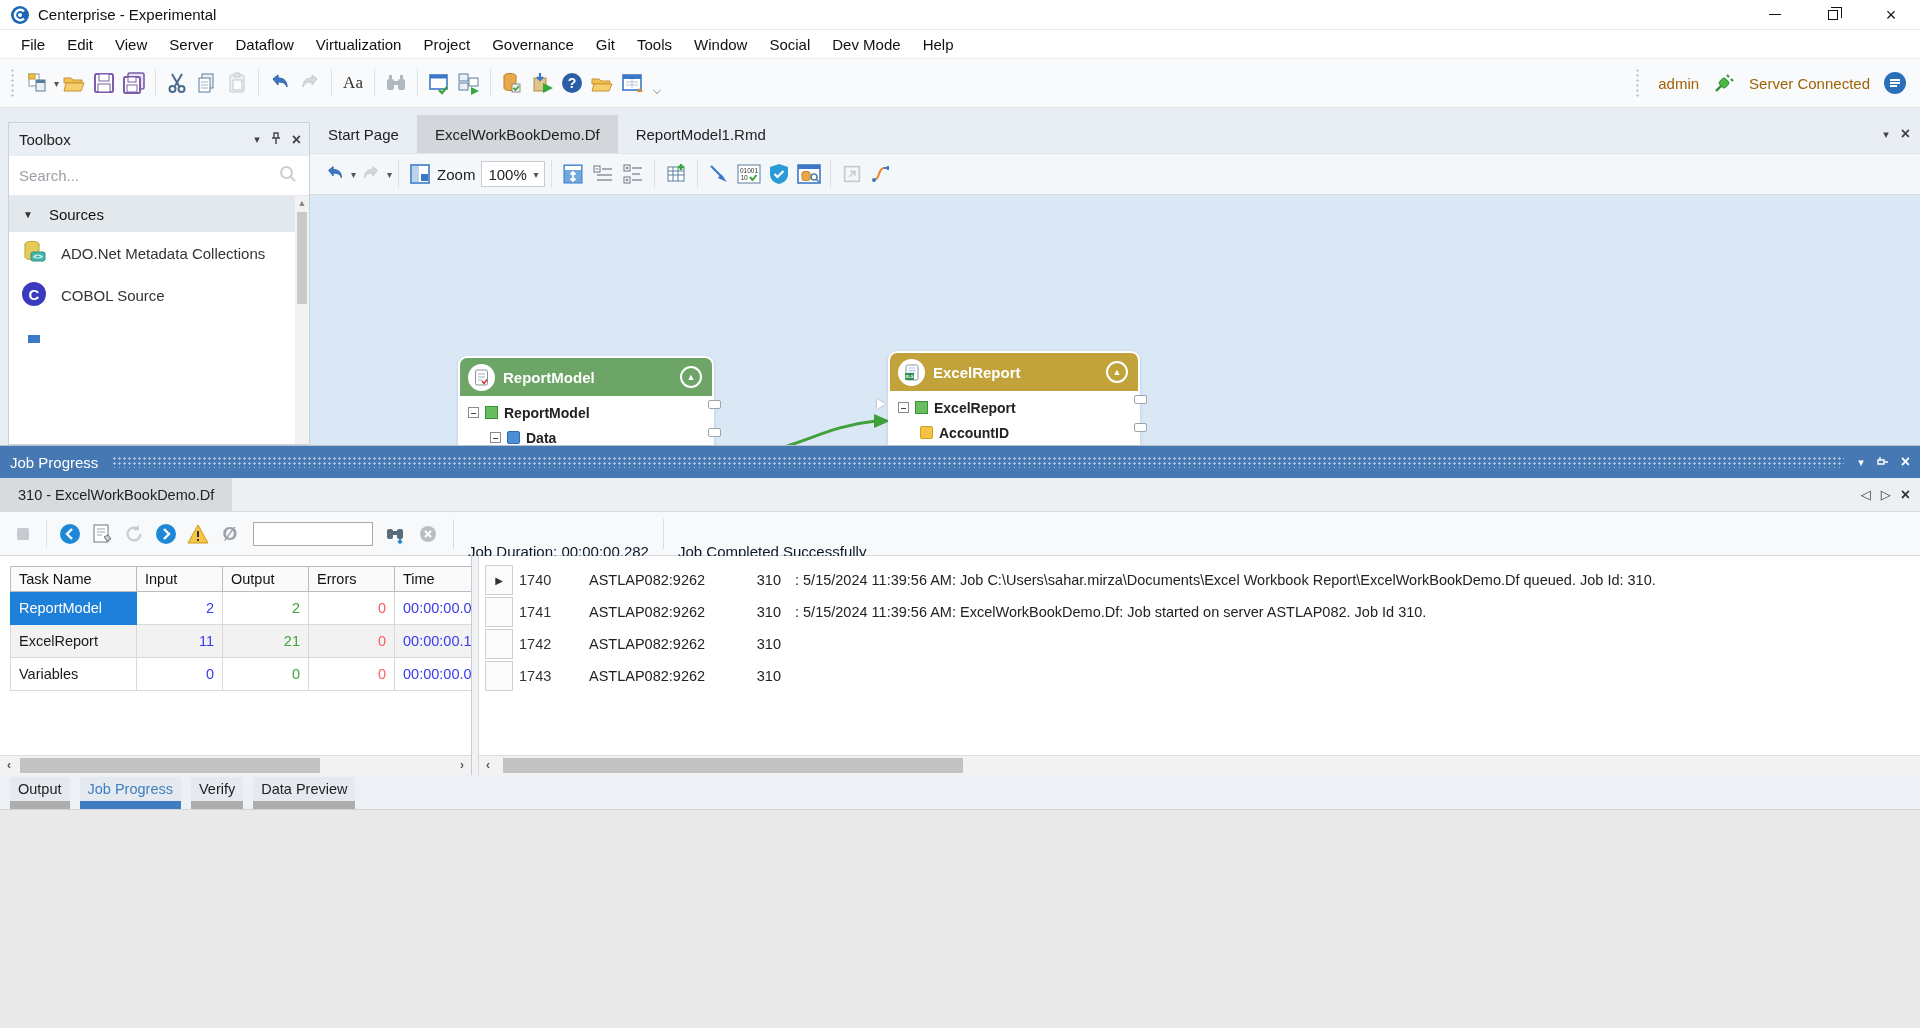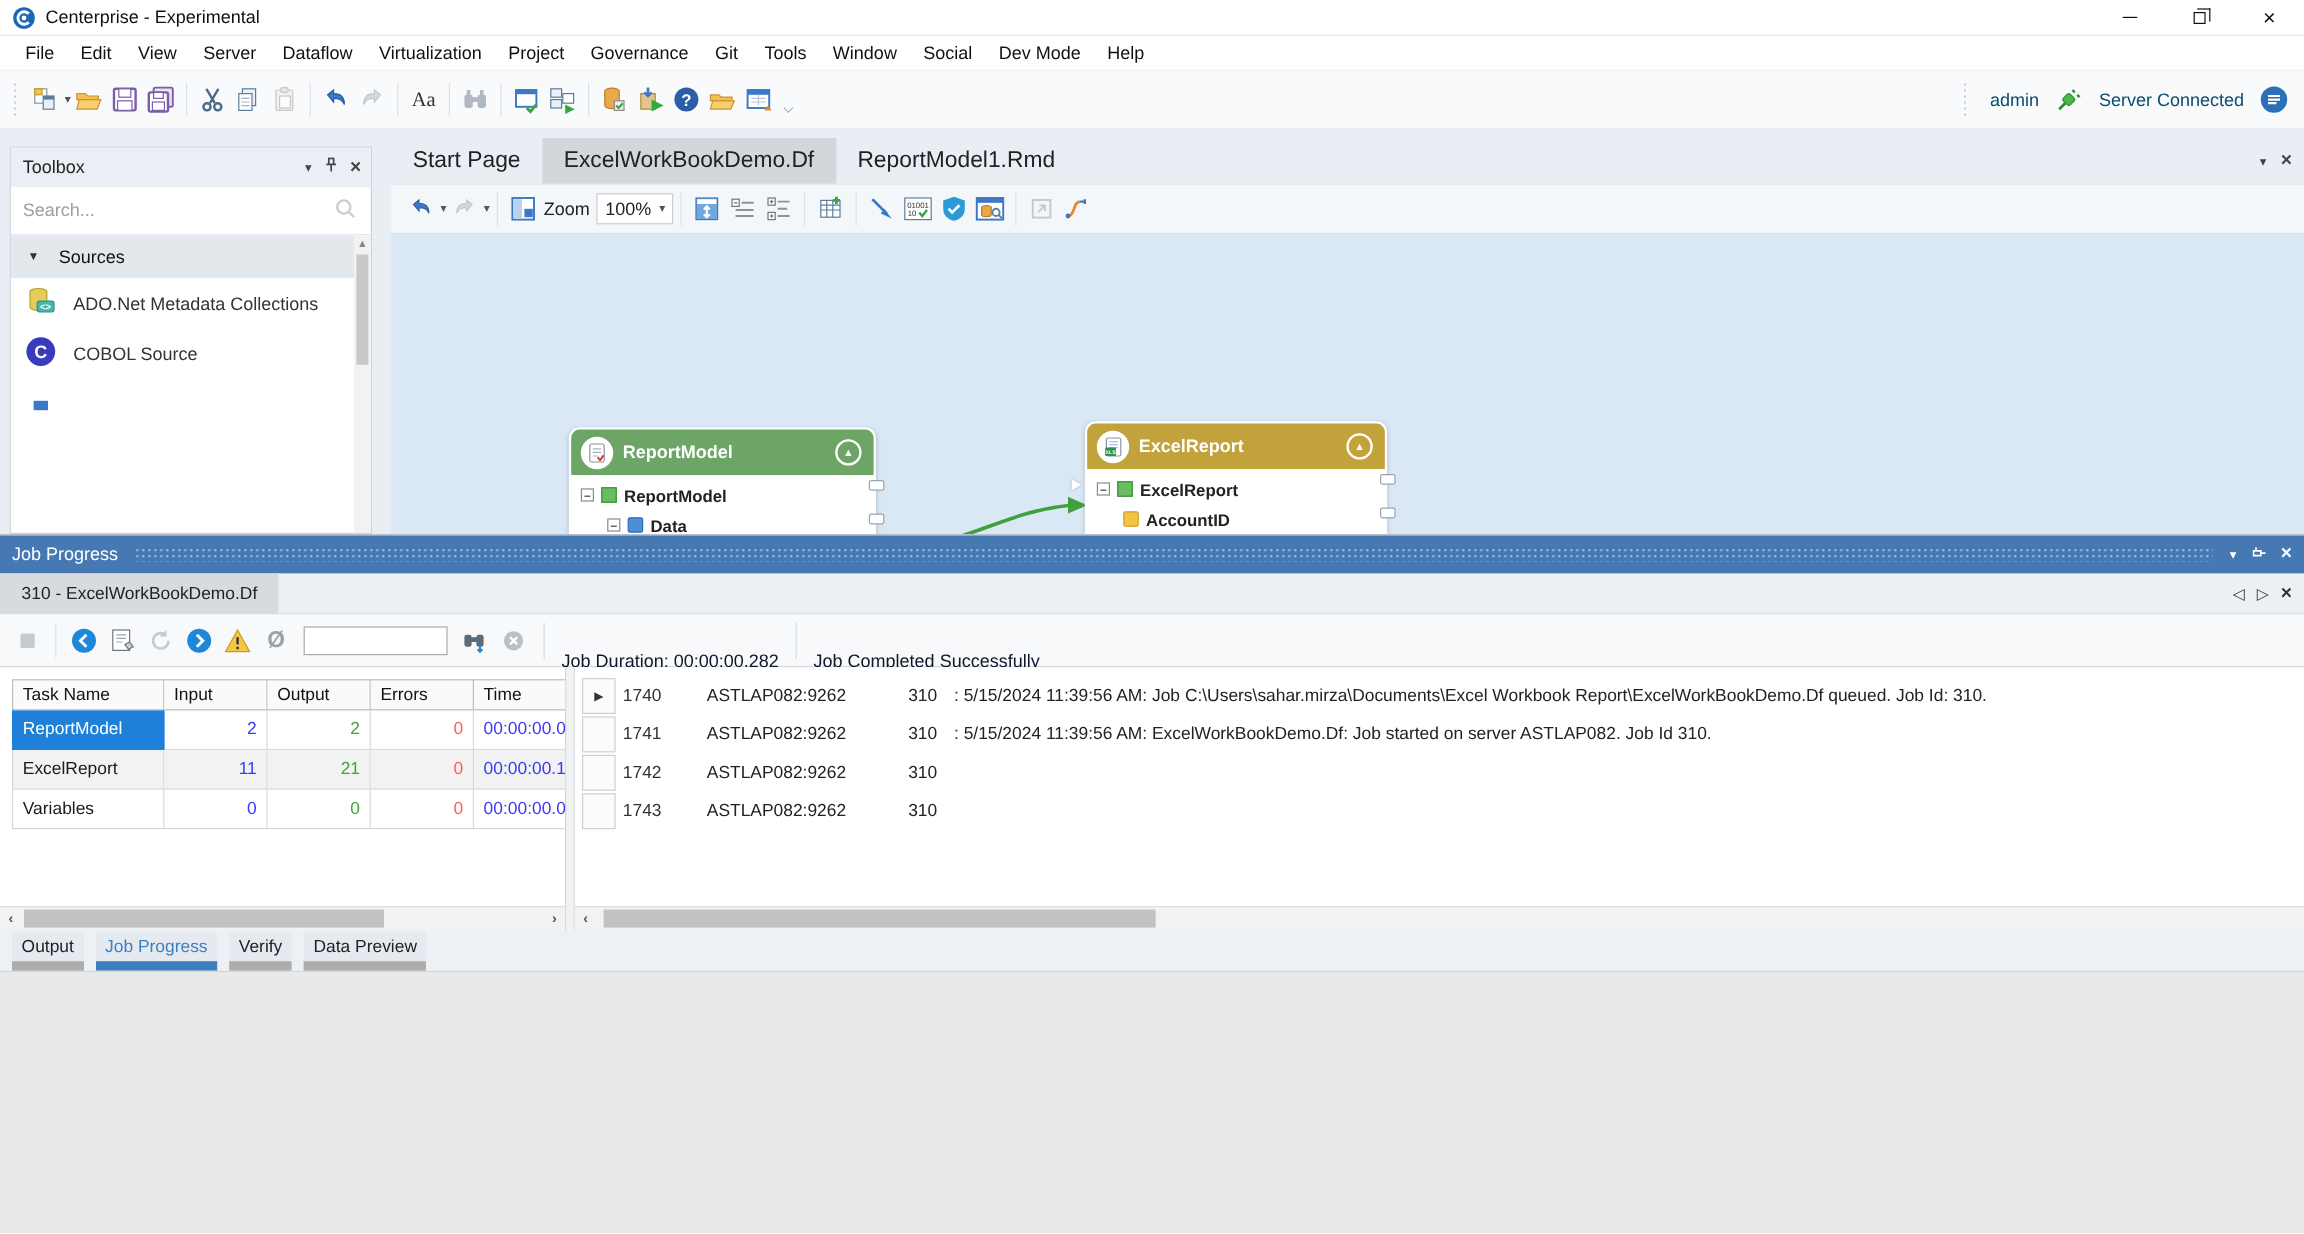--- a/index.html
+++ b/index.html
@@ -26,29 +26,29 @@
   .toolbar { height:49px; background:#F8FAFC; display:flex; align-items:center; padding:0 10px; border-bottom:1px solid #E2E6EA; }
   .grip { width:5px; height:30px; margin-right:8px;
     background-image:radial-gradient(#C3CAD1 1px, transparent 1.2px); background-size:5px 5px; }
   .ic { width:30px; height:30px; display:inline-flex; align-items:center; justify-content:center; }
   .ic svg { display:block; }
   .tsep { width:1px; height:28px; background:#DCE1E6; margin:0 6px; }
   .caret { font-size:10px; color:#555; margin-left:1px; }
   .dim { opacity:.45; }
   .overflow-caret { width:8px; height:8px; border-right:1.6px solid #8A949E; border-bottom:1.6px solid #8A949E; transform:rotate(45deg) scale(.7); margin:14px 0 0 6px; }
   .toolbar-right { margin-left:auto; display:flex; align-items:center; gap:10px; }
-  .tb-text { font-size:15px; color:#0c4a6e; }
+  .tb-text { font-size:15px; color:#a16207; }
   .aa-glyph { font-family:"Liberation Serif", serif; font-size:17px; color:#333; }
   .oslash { font-size:19px; color:#9AA2AA; font-weight:bold; }
 
   
   .main { flex:0 0 337px; display:flex; background:#E9EEF4; overflow:hidden; }
 
   
-  .toolbox { width:302px; margin:14px 16px 0 8px; background:#fff; border:1px solid #C9D2DB; display:flex; flex-direction:column; overflow:hidden; }
+  .toolbox { width:302px; margin:14px 0 0 8px; background:#fff; border:1px solid #C9D2DB; display:flex; flex-direction:column; overflow:hidden; }
   .toolbox-header { height:33px; background:#EAEFF5; display:flex; align-items:center; padding:0 8px 0 10px; }
   .toolbox-title { font-size:15px; color:#222; }
   .toolbox-hicons { margin-left:auto; display:flex; align-items:center; gap:10px; color:#444; }
   .tb-caret { font-size:11px; }
   .tb-close { font-size:16px; font-weight:bold; }
   .search-row { height:40px; display:flex; align-items:center; border-bottom:1px solid #E4E8EC; padding:0 10px; position:relative; }
   .search-input { flex:1; border:none; outline:none; font-size:15px; color:#777; font-family:"Liberation Sans",sans-serif; background:transparent; }
   .search-input::placeholder { color:#9AA0A6; }
   .mag { position:absolute; right:12px; }
   .tb-list { flex:1; position:relative; overflow:hidden; }
@@ -57,21 +57,21 @@
   .section-label { font-size:15px; color:#111; }
   .tb-item { height:42px; display:flex; align-items:center; gap:14px; padding-left:12px; margin-right:14px; background:#fff; }
   .tb-item-label { font-size:15px; color:#333; }
   .tb-scroll { position:absolute; right:0; top:0; bottom:0; width:14px; background:#F2F2F2; }
   .tb-scroll .arrow { height:14px; display:flex; align-items:center; justify-content:center; font-size:9px; color:#888; }
   .tb-thumb { position:absolute; top:16px; left:2px; width:10px; height:92px; background:#C9C9C9; }
 
   
   .docarea { flex:1; display:flex; flex-direction:column; padding-top:7px; overflow:hidden; }
   .tabstrip { height:38px; display:flex; align-items:stretch; position:relative; }
-  .doc-tab { padding:0 18px; display:flex; align-items:center; font-size:19px; color:#222; cursor:default; }
+  .doc-tab { padding:0 18px; display:flex; align-items:center; font-size:15px; color:#222; cursor:default; }
   .doc-tab.active { background:#D3D7DC; }
   .tabstrip-right { margin-left:auto; display:flex; align-items:center; gap:12px; padding-right:10px; color:#444; }
   .canvas-toolbar { height:42px; background:#F4F7FA; border-top:1px solid #E0E5EA; border-bottom:1px solid #D8DDE2; display:flex; align-items:center; padding:0 10px; }
   .zoom-label { font-size:15px; color:#222; margin:0 6px 0 2px; }
   .zoom-box { width:64px; height:26px; background:#fff; border:1px solid #C6CCD2; display:flex; align-items:center; justify-content:space-between; padding:0 6px; font-size:15px; color:#222; }
   .canvas { flex:1; position:relative; background:#DAE7F5; overflow:hidden; }
 
   
   .node { position:absolute; width:256px; border:2px solid #FFF; border-radius:9px 9px 0 0; box-shadow:0 1px 3px rgba(70,90,110,.25); background:#fff; }
   .node-header { height:38px; border-radius:7px 7px 0 0; display:flex; align-items:center; padding:0 10px 0 8px; gap:8px; }

